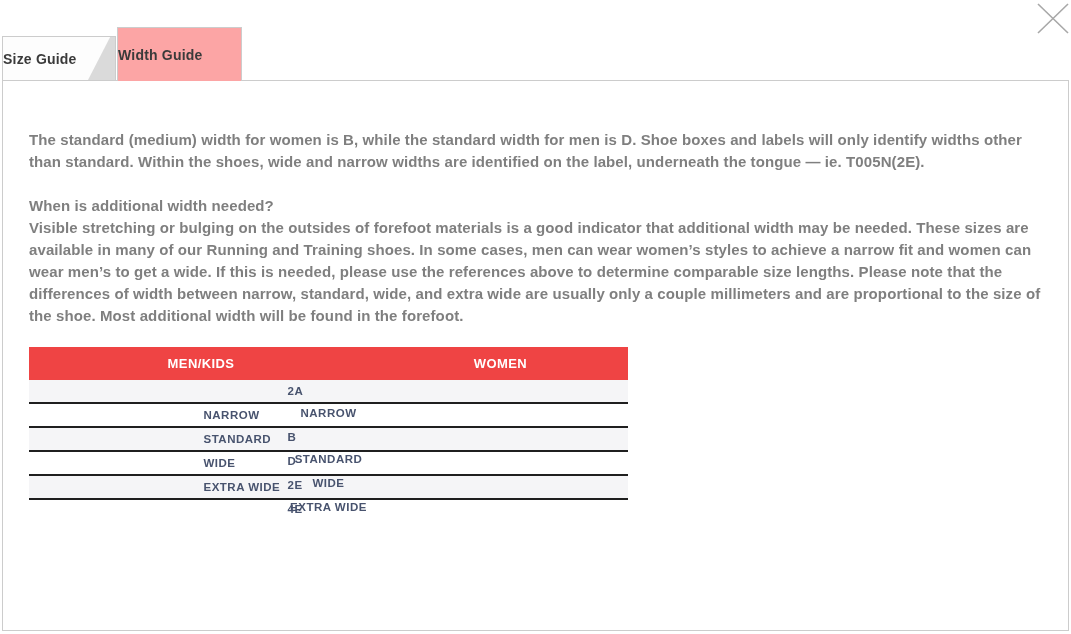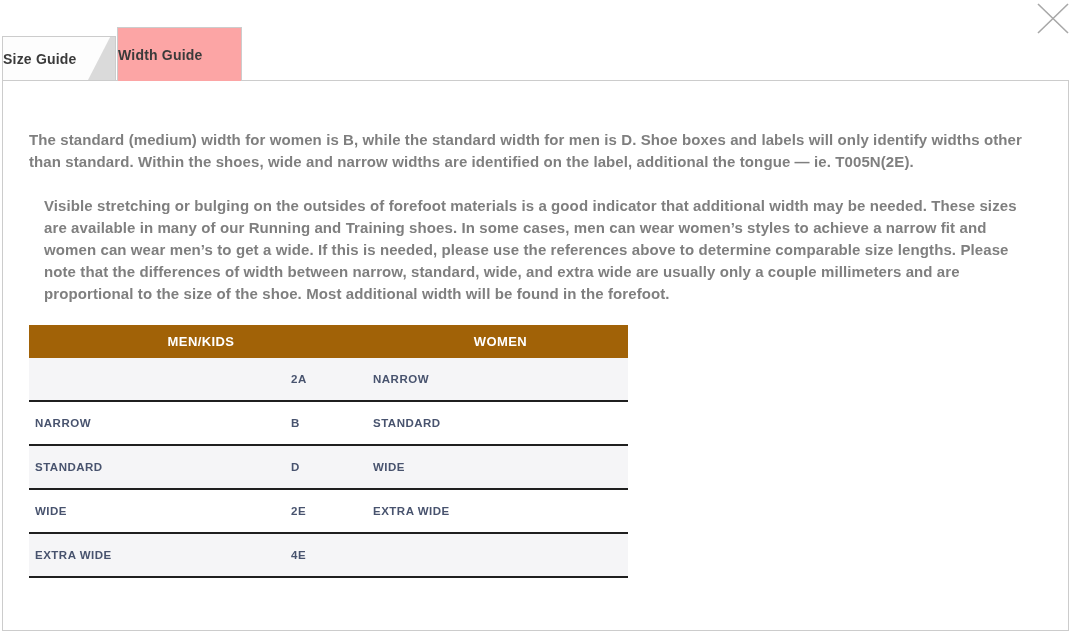--- a/index.html
+++ b/index.html
@@ -68,44 +68,45 @@
   .panel-content {
     padding: 48px 24px 0 26px;
     color: #7f7f7f;
     font-size: 15px;
     line-height: 22px;
     font-weight: 600;
     letter-spacing: 0.1px;
   }
   .intro { margin: 0 0 22px 0; max-width: 1020px; }
   .q-heading { margin: 0; }
-  .body-text { margin: 15px; max-width: 1020px; }
+  .body-text { margin: 0; max-width: 1020px; }
   
   .wtable { width: 599px; margin-top: 20px; }
   .wtable-header {
     display: flex;
     height: 33px;
-    background: #a16207;
+    background: #ef4444;
     color: #ffffff;
     font-size: 13px;
     font-weight: bold;
     letter-spacing: 0.4px;
     align-items: center;
   }
   .wh-1 { width: 344px; text-align: center; }
   .wh-2 { flex: 1; text-align: center; }
   .wrow {
     display: flex;
-    height: 44px;
+    height: 24px;
     align-items: center;
     border-bottom: 2px solid #1f1f1f;
     font-size: 11.5px;
     color: #48536e;
     letter-spacing: 0.5px;
     background: #ffffff;
+    flex-direction: column;
   }
   .wrow:nth-child(odd) { background: #f5f5f7; }
   .wc-1 { width: 262px; padding-left: 6px; }
   .wc-2 { width: 82px; }
   .wc-3 { flex: 1; }
 </style>
 </head>
 <body>
 
 <button class="close-btn" aria-label="Close">
@@ -119,22 +120,23 @@
   <span>Size Guide</span>
   <span class="wedge"></span>
 </div>
 <div class="tab tab-width">
   <span>Width Guide</span>
 </div>
 
 <div class="panel">
   <div class="panel-content">
 
-    <p class="intro">The standard (medium) width for women is B, while the standard width for men is D. Shoe boxes and labels will only identify widths other than standard. Within the shoes, wide and narrow widths are identified on the label, additional the tongue — ie. T005N(2E).</p>
+    <p class="intro">The standard (medium) width for women is B, while the standard width for men is D. Shoe boxes and labels will only identify widths other than standard. Within the shoes, wide and narrow widths are identified on the label, underneath the tongue — ie. T005N(2E).</p>
 
+    <p class="q-heading">When is additional width needed?</p>
     <p class="body-text">Visible stretching or bulging on the outsides of forefoot materials is a good indicator that additional width may be needed. These sizes are available in many of our Running and Training shoes. In some cases, men can wear women’s styles to achieve a narrow fit and women can wear men’s to get a wide. If this is needed, please use the references above to determine comparable size lengths. Please note that the differences of width between narrow, standard, wide, and extra wide are usually only a couple millimeters and are proportional to the size of the shoe. Most additional width will be found in the forefoot.</p>
 
     <div class="wtable">
       <div class="wtable-header">
         <div class="wh-1">MEN/KIDS</div>
         <div class="wh-2">WOMEN</div>
       </div>
       <div>
         <div class="wrow">
           <div class="wc-1"></div>

